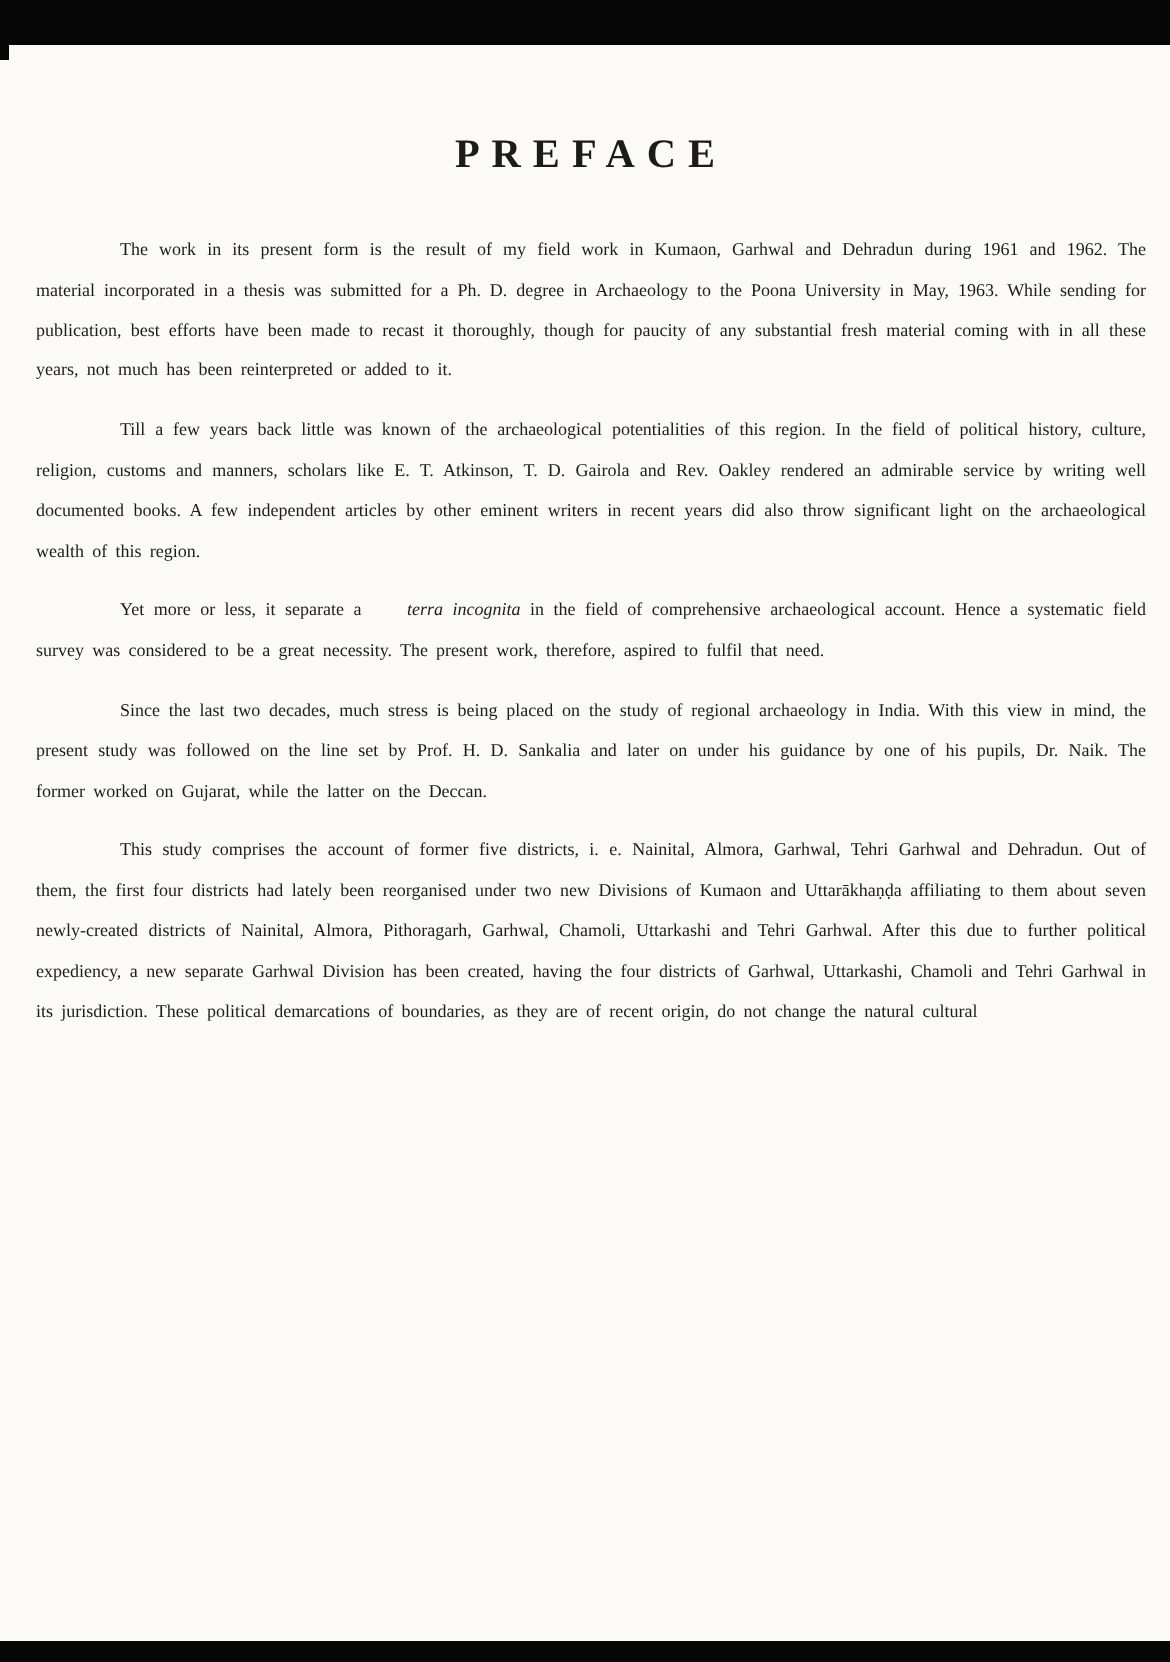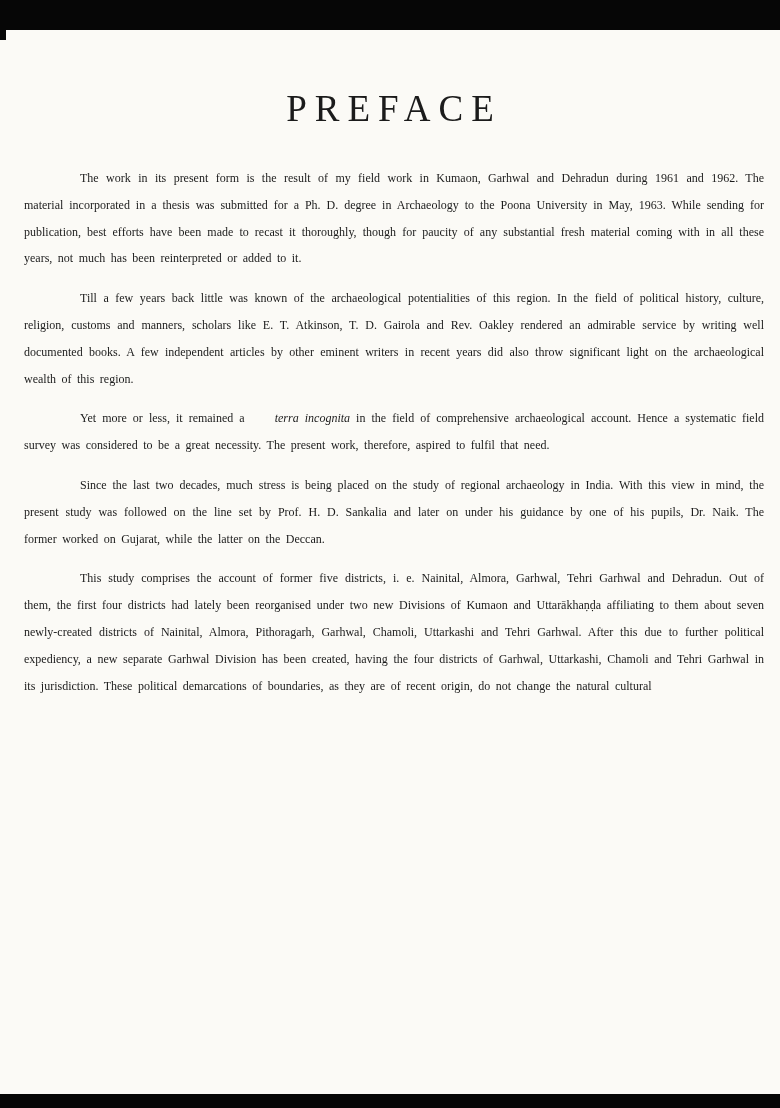--- a/index.html
+++ b/index.html
@@ -28,22 +28,22 @@
   }
   .scan-bar.bottom { bottom: 0; height: 14px; }
   .content {
     position: absolute;
     top: 30px;
     left: 24px;
     right: 16px;
   }
   .title {
     text-align: center;
-    font-size: 37px;
-    font-weight: 400;
+    font-size: 27px;
+    font-weight: 700;
     letter-spacing: 8px;
     margin: 57px 0 35px 0;
   }
   .para {
     font-size: 12px;
     line-height: 26.8px;
     text-align: justify;
     text-indent: 56px;
     margin: 0 0 13px 0;
     word-spacing: 2.5px;
@@ -57,21 +57,21 @@
 <div class="page">
   <div class="scan-bar top"></div>
 
   <div class="content">
     <h1 class="title">PREFACE</h1>
 
     <p class="para">The work in its present form is the result of my field work in Kumaon, Garhwal and Dehradun during 1961 and 1962.  The material incorporated in a thesis was submitted for a Ph. D. degree in Archaeology to the Poona University in May, 1963.  While sending for publication, best efforts have been made to recast it thoroughly, though for paucity of any substantial fresh material coming with in all these years, not much has been reinterpreted or added to it.</p>
 
     <p class="para">Till a few years back little was known of the archaeological potentialities of this region.  In the field of political history, culture, religion, customs and manners, scholars like E. T. Atkinson, T. D. Gairola and Rev. Oakley rendered an admirable service by writing well documented books.  A few independent articles by other eminent writers in recent years did also throw significant light on the archaeological wealth of this region.</p>
 
-    <p class="para"><span>Yet more or less, it remained a </span><em>terra incognita</em><span> in the field of comprehensive archaeological account.  Hence a systematic field survey was considered to be a great necessity.  The present work, therefore, aspired to fulfil that need.</span></p>
+    <p class="para"><span>Yet more or less, it separate a </span><em>terra incognita</em><span> in the field of comprehensive archaeological account.  Hence a systematic field survey was considered to be a great necessity.  The present work, therefore, aspired to fulfil that need.</span></p>
 
     <p class="para gap">Since the last two decades, much stress is being placed on the study of regional archaeology in India.  With this view in mind, the present study was followed on the line set by Prof. H. D. Sankalia and later on under his guidance by one of his pupils, Dr. Naik.  The former worked on Gujarat, while the latter on the Deccan.</p>
 
     <p class="para gap">This study comprises the account of former five districts, i. e. Nainital, Almora, Garhwal, Tehri Garhwal and Dehradun.  Out of them, the first four districts had lately been reorganised under two new Divisions of Kumaon and Uttarākhaṇḍa affiliating to them about seven newly-created districts of Nainital, Almora, Pithoragarh, Garhwal, Chamoli, Uttarkashi and Tehri Garhwal.  After this due to further political expediency, a new separate Garhwal Division has been created, having the four districts of Garhwal, Uttarkashi, Chamoli and Tehri Garhwal in its jurisdiction.  These political demarcations of boundaries, as they are of recent origin, do not change the natural cultural</p>
   </div>
 
   <div class="scan-bar bottom"></div>
 </div>
 
 </body></html>

